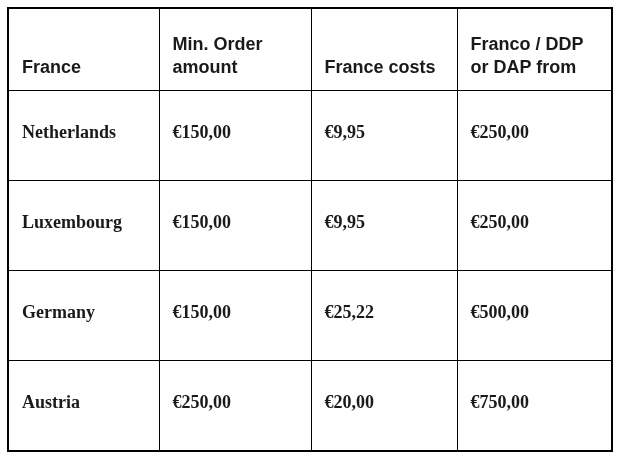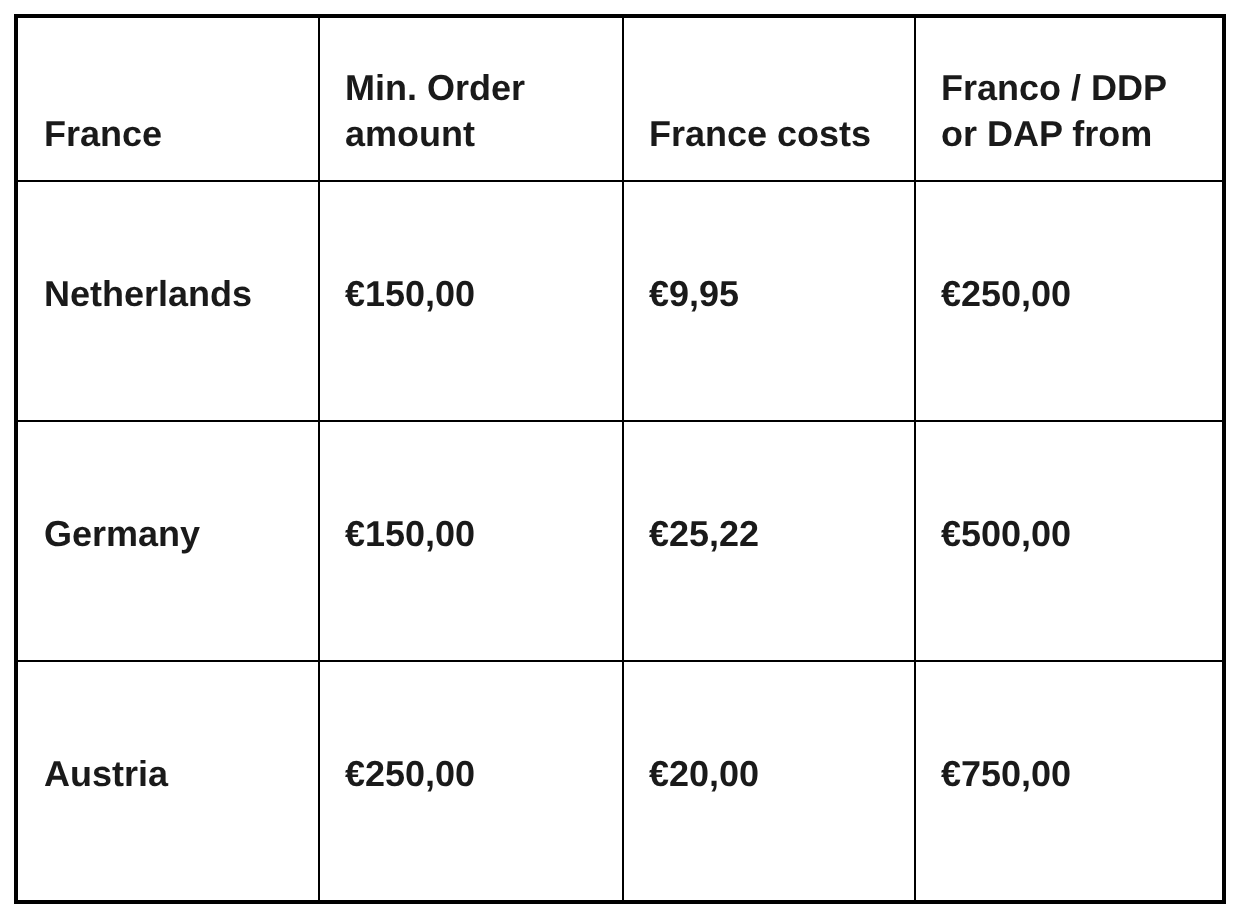--- a/index.html
+++ b/index.html
@@ -36,20 +36,21 @@
     height: 82px;
     vertical-align: bottom;
     padding-bottom: 10px;
     white-space: pre-line;
     line-height: 1.3;
   }
   table.pricing tbody td {
     height: 60px;
     vertical-align: middle;
     padding-bottom: 6px;
+    font-family: Liberation Serif, serif;
   }
 </style>
 </head>
 <body>
 
 <div class="page">
   <table class="pricing">
     <colgroup>
       <col style="width:151px">
       <col style="width:152px">
@@ -66,20 +67,26 @@
       </tr>
     </thead>
     <tbody>
       <tr>
         <td>Netherlands</td>
         <td>€150,00</td>
         <td>€9,95</td>
         <td>€250,00</td>
       </tr>
       <tr>
+        <td>Luxembourg</td>
+        <td>€150,00</td>
+        <td>€9,95</td>
+        <td>€250,00</td>
+      </tr>
+      <tr>
         <td>Germany</td>
         <td>€150,00</td>
         <td>€25,22</td>
         <td>€500,00</td>
       </tr>
       <tr>
         <td>Austria</td>
         <td>€250,00</td>
         <td>€20,00</td>
         <td>€750,00</td>

